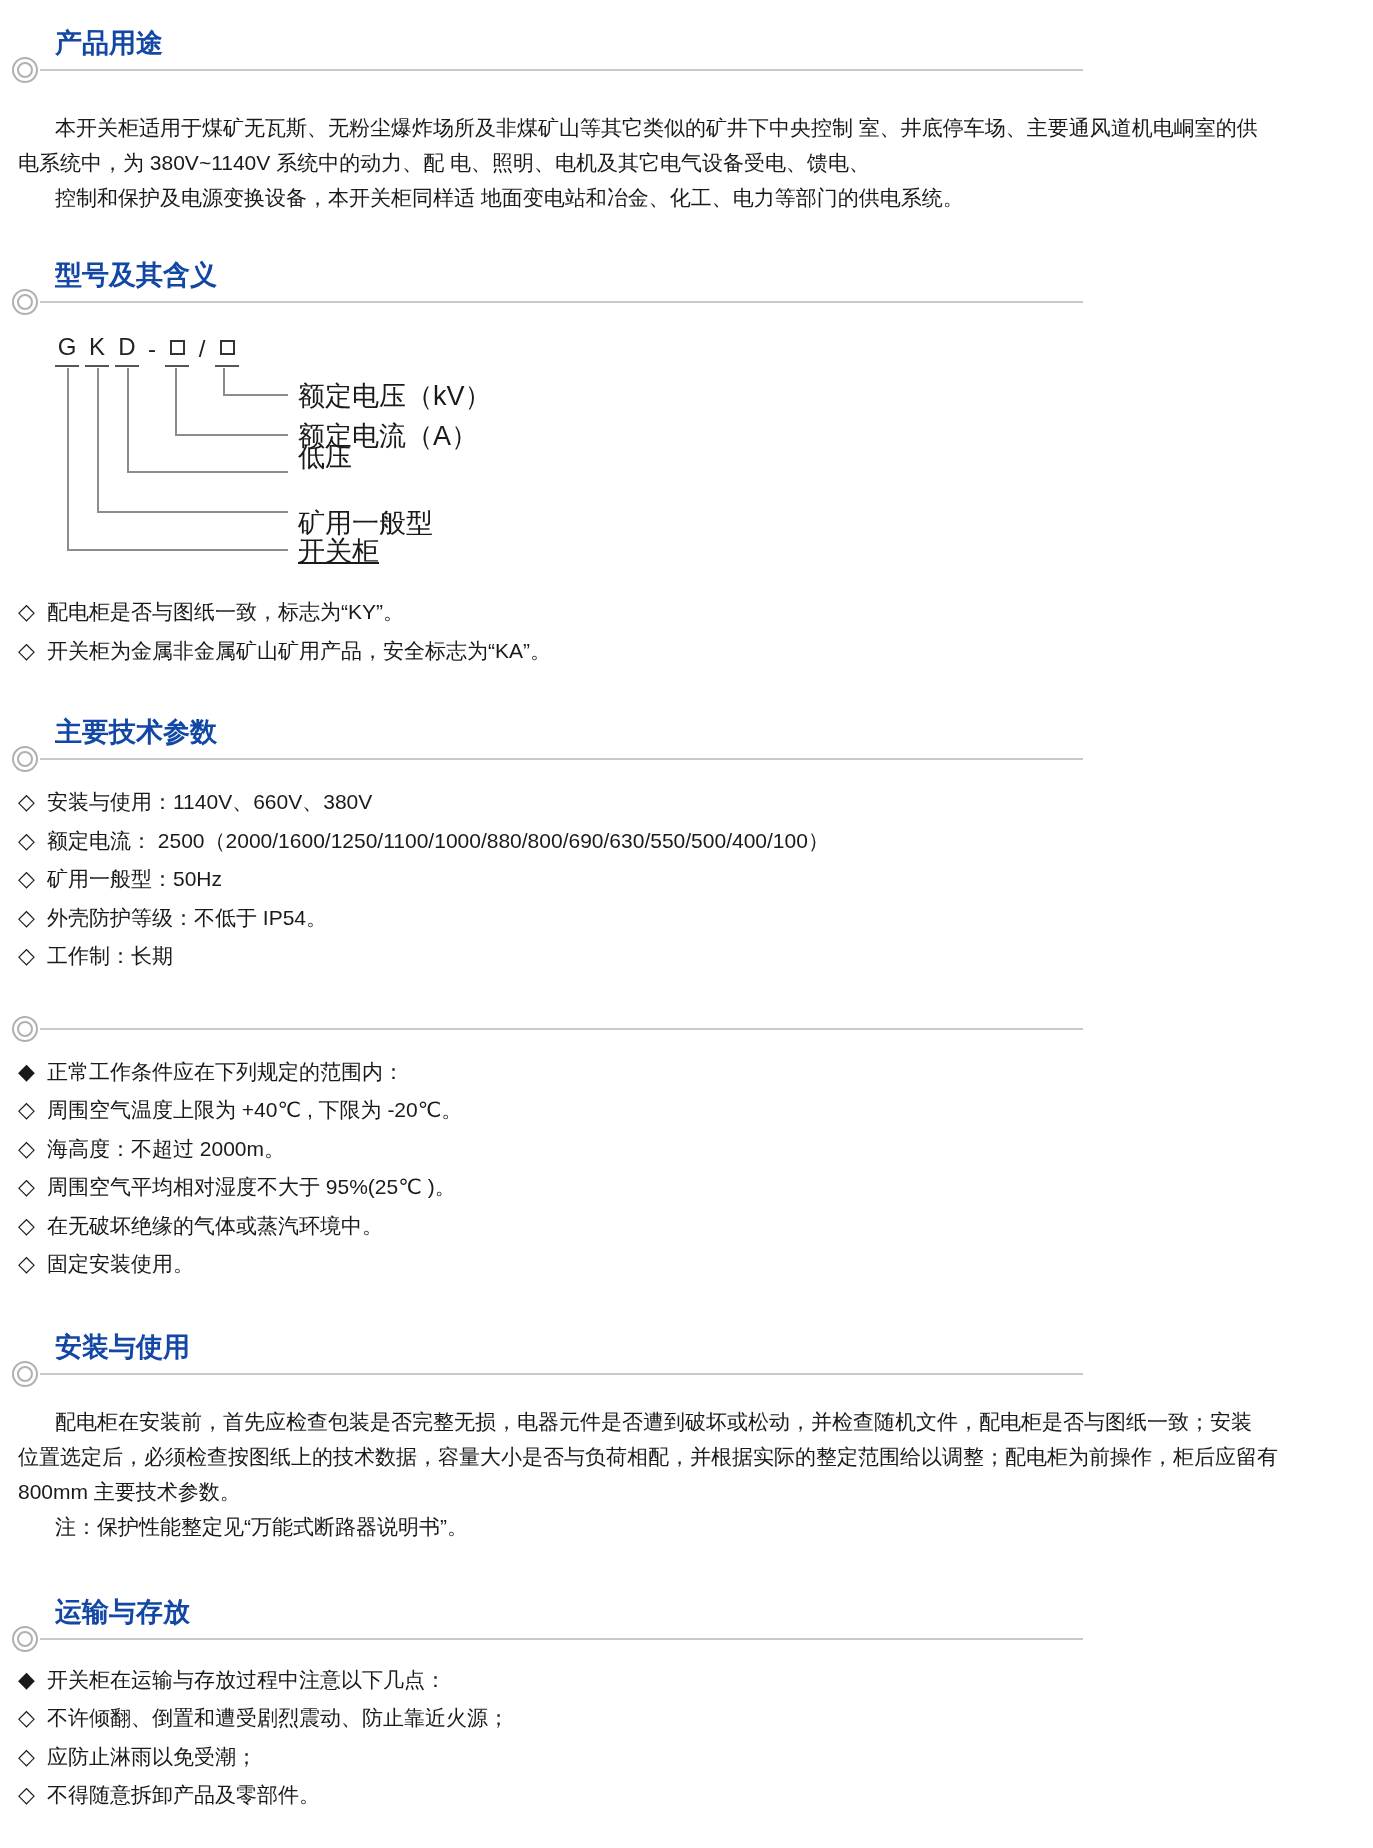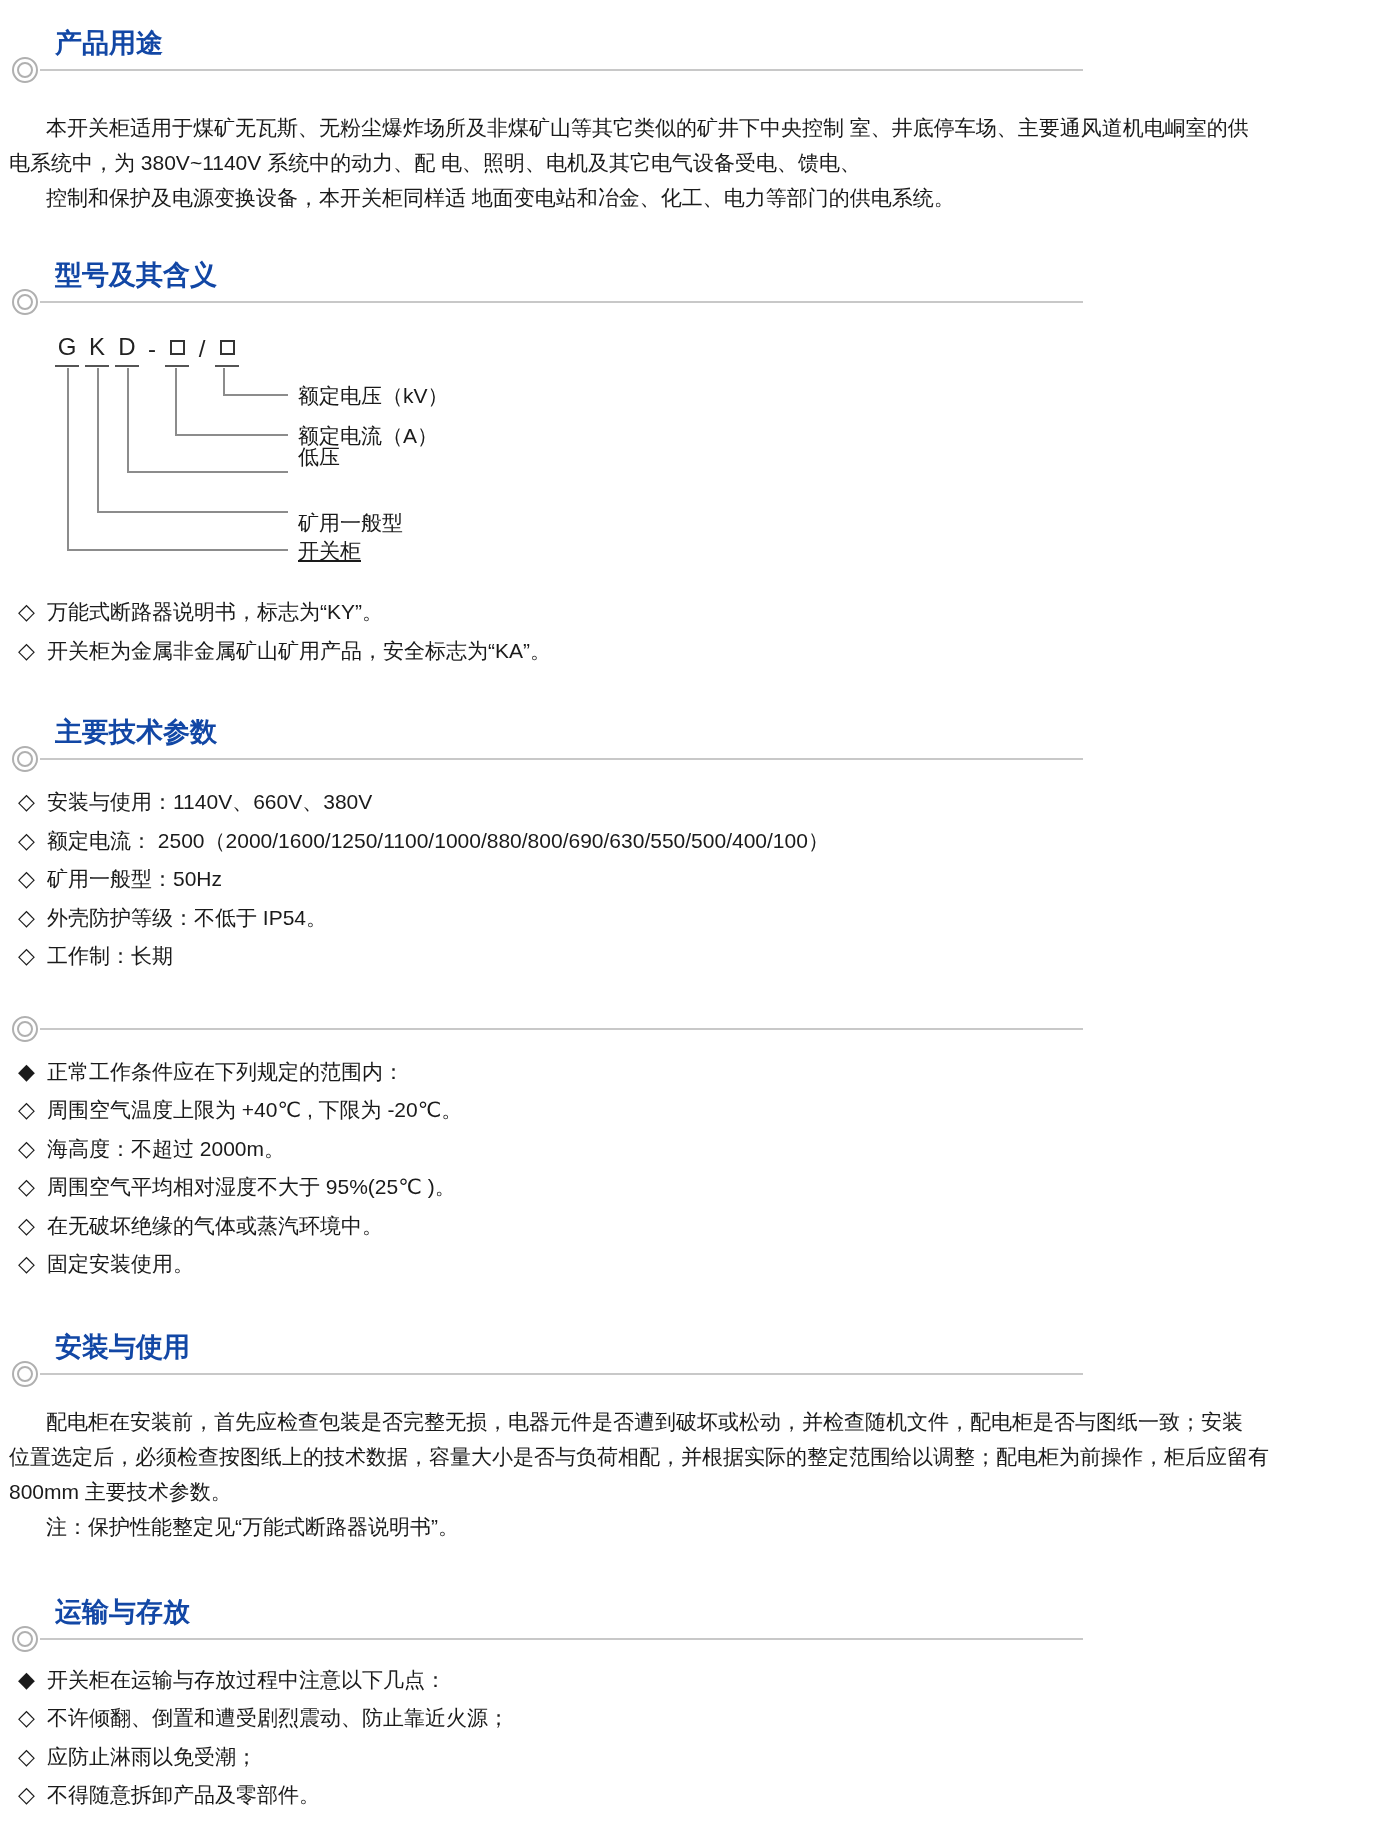--- a/index.html
+++ b/index.html
@@ -28,21 +28,21 @@
     position:absolute; left:12px; top:-3px;
     width:26px; height:26px; border:2px solid #b0b0b0; border-radius:50%;
     background:#fff;
   }
   .rule-ring::after {
     content:""; position:absolute; inset:3px;
     border:2px solid #b0b0b0; border-radius:50%;
   }
 
   
-  .para { font-size:21px; line-height:35px; margin:0 9px; }
+  .para { font-size:21px; line-height:35px; margin:0 18px; }
   .para .pline { white-space:nowrap; }
   .pline.indent { padding-left:37px; }
 
   .rows { margin:0 18px 0 18px; }
   .row { display:flex; align-items:baseline; line-height:38.5px; font-size:21px; white-space:nowrap; }
   .row .marker { width:29px; flex:0 0 29px; font-size:22px; }
   .row .txt { flex:1 1 auto; }
 
   
   #sec-product      { padding-top:26px; }
@@ -70,21 +70,21 @@
   .sq { display:inline-block; width:15px; height:15px; border:2px solid #333; }
   .conn {
     position:absolute; top:34px;
     border-left:2px solid #8c8c8c; border-bottom:2px solid #8c8c8c;
   }
   .conn.c1 { left:223px; width:65px;  height:28px; }
   .conn.c2 { left:175px; width:113px; height:68px; }
   .conn.c3 { left:127px; width:161px; height:105px; }
   .conn.c4 { left:97px;  width:191px; height:145px; }
   .conn.c5 { left:67px;  width:221px; height:183px; }
-  .dlabel { position:absolute; left:298px; font-size:21px; line-height:26px; white-space:nowrap; }
+  .dlabel { position:absolute; left:298px; font-size:27px; line-height:26px; white-space:nowrap; }
   .dlabel.l1 { top:49px; }
   .dlabel.l2 { top:89px; }
   .dlabel.l3 { top:110px; }
   .dlabel.l4 { top:176px; }
   .dlabel.l5 { top:204px;text-decoration:underline; }
   .model-notes { margin-top:14px; }
 </style>
 </head>
 <body>
 
@@ -130,21 +130,21 @@
       <div class="dlabel l1">额定电压（kV）</div>
       <div class="dlabel l2">额定电流（A）</div>
       <div class="dlabel l3">低压</div>
       <div class="dlabel l4">矿用一般型</div>
       <div class="dlabel l5">开关柜</div>
     </div>
 
     <div class="rows model-notes">
       <div class="row">
         <span class="marker">◇</span>
-        <span class="txt">万能式断路器说明书，标志为“KY”。</span>
+        <span class="txt">配电柜是否与图纸一致，标志为“KY”。</span>
       </div>
       <div class="row">
         <span class="marker">◇</span>
         <span class="txt">开关柜为金属非金属矿山矿用产品，安全标志为“KA”。</span>
       </div>
     </div>
   </section>
 
   <section id="sec-tech">
     <h2 class="sec-title">主要技术参数</h2>

